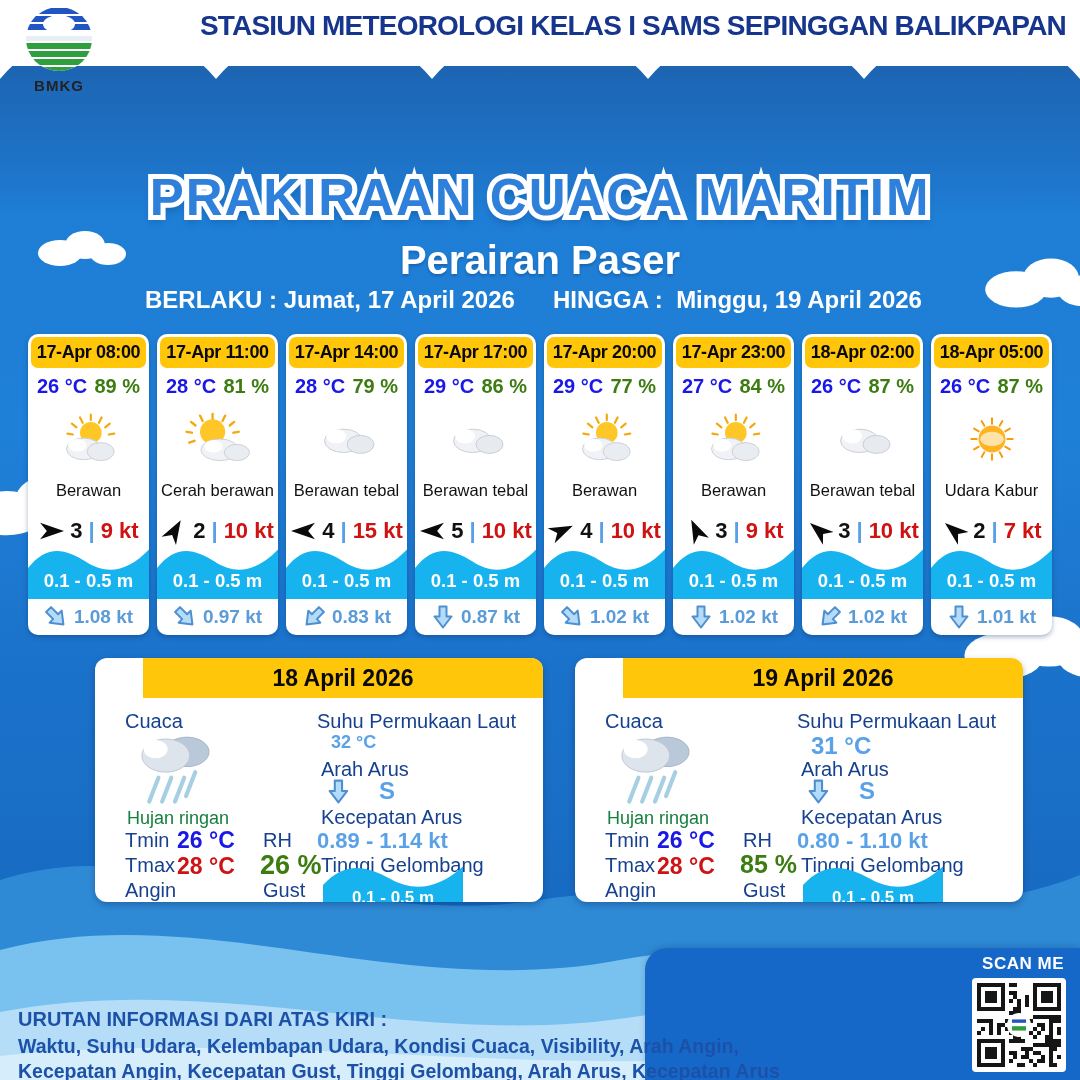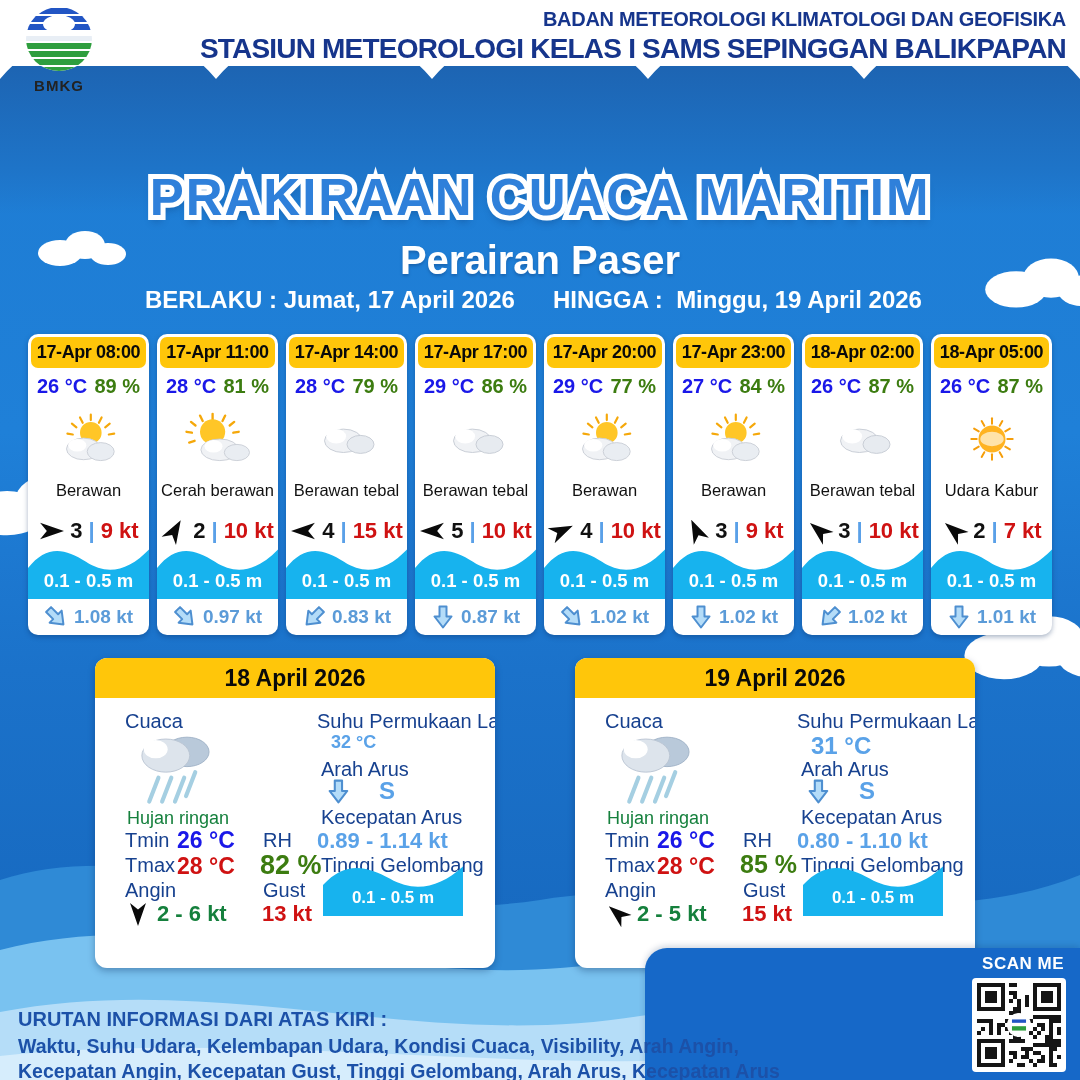--- a/index.html
+++ b/index.html
@@ -47,22 +47,22 @@
   .wspd{font-size:22px;font-weight:bold;color:#cf1212;white-space:nowrap;}
   .hwave{position:absolute;left:0;bottom:36px;width:100%;height:62px;}
   .hwave svg{position:absolute;left:0;top:0;width:100%;height:100%;}
   .hwave-text{position:absolute;left:0;bottom:7px;width:100%;text-align:center;color:#fff;
               font-size:18.5px;font-weight:bold;z-index:2;}
   .hcur{position:absolute;left:0;bottom:5px;width:100%;display:flex;align-items:center;justify-content:center;gap:6px;}
   .cur{display:inline-flex;width:24px;height:26px;}
   .cur svg{width:24px;height:26px;}
   .cspd{font-size:19px;font-weight:bold;color:#5b9bd8;white-space:nowrap;}
   
-  .dcard{position:absolute;top:658px;width:400px;height:310px;background:#fff;border-radius:12px;
-         overflow:hidden;box-shadow:0 3px 7px rgba(10,40,90,.35);z-index:6;}
+  .dcard{position:absolute;top:658px;width:400px;height:244px;background:#fff;border-radius:12px;
+         overflow:hidden;box-shadow:0 3px 7px rgba(10,40,90,.35);z-index:6;padding-left:48px;}
   .dcard-left{left:95px;} .dcard-right{left:575px;}
   .dhead{height:40px;background:#ffc60a;display:flex;align-items:center;justify-content:center;
          font-size:23px;font-weight:bold;color:#0a0a0a;}
   .dlabel{position:absolute;font-size:20px;color:#17418f;white-space:nowrap;}
   .dval{position:absolute;font-weight:bold;white-space:nowrap;}
   .blue{color:#1a18e8;} .red{color:#cf1212;} .green{color:#3c7c10;} .lblue{color:#5aa2e8;} .black{color:#15803d;}
   .dwave{position:absolute;left:228px;top:196px;width:140px;height:62px;}
   .dwave svg{position:absolute;left:0;top:0;width:100%;height:100%;}
   .dwave-text{position:absolute;left:0;bottom:8px;width:100%;text-align:center;color:#fff;font-size:17px;font-weight:bold;z-index:2;}
   .darrow{position:absolute;display:inline-flex;}
@@ -138,21 +138,20 @@
         <rect x="0" y="30" width="74" height="5" fill="#e8eef5"></rect>
         <rect x="0" y="37" width="74" height="6" fill="#2e9e3e"></rect>
         <rect x="0" y="45" width="74" height="6" fill="#2e9e3e"></rect>
         <rect x="0" y="53" width="74" height="6" fill="#2e9e3e"></rect>
         <rect x="0" y="61" width="74" height="5" fill="#2e9e3e"></rect>
       </g>
     </svg>
     <div class="logo-label">BMKG</div>
   </div>
   <div class="agency">
-    <div class="agency-l1">BADAN METEOROLOGI KLIMATOLOGI DAN GEOFISIKA</div>
     <div class="agency-l2">STASIUN METEOROLOGI KELAS I SAMS SEPINGGAN BALIKPAPAN</div>
   </div>
 
   <div class="title-wrap">
     <span class="title-layer title-outline">PRAKIRAAN CUACA MARITIM</span>
     <span class="title-layer title-fill">PRAKIRAAN CUACA MARITIM</span>
   </div>
   <div class="subtitle">Perairan Paser</div>
   <div class="validity">
     <span class="grp v-berlaku"><span>BERLAKU :</span> <span>Jumat, 17 April 2026</span></span>
@@ -551,21 +550,21 @@
     <div class="dlabel" style="left:30px;top:196px;">Tmax</div>
     <div class="dval red" style="left:82px;top:195px;font-size:23px;">28 °C</div>
     <div class="dlabel" style="left:30px;top:221px;">Angin</div>
     <div class="darrow" style="left:30px;top:246px;width:26px;height:20px;transform:rotate(90deg)">
           <svg viewBox="0 0 26 18">
             <path d="M25,9 L2,1 L8.5,9 L2,17 Z" fill="#0a0a0a"></path>
           </svg>
         </div>
     <div class="dval black" style="left:62px;top:243px;font-size:22px;">2 - 6 kt</div>
     <div class="dlabel" style="left:168px;top:171px;">RH</div>
-    <div class="dval green" style="left:165px;top:192px;font-size:27px;">82 %</div>
+    <div class="dval green" style="left:165px;top:192px;font-size:27px;">26 %</div>
     <div class="dlabel" style="left:168px;top:221px;">Gust</div>
     <div class="dval red" style="left:167px;top:243px;font-size:22px;">13 kt</div>
     <div class="dlabel" style="left:222px;top:52px;">Suhu Permukaan Laut</div>
     <div class="dval lblue" style="left:236px;top:74px;font-size:18px;">32 °C</div>
     <div class="dlabel" style="left:226px;top:100px;">Arah Arus</div>
     <div class="darrow" style="left:232px;top:120px;width:24px;height:27px;">
           <svg viewBox="0 0 22 26">
             <path d="M7.5,2.5 H14.5 V12.5 H19.5 L11,23.5 L2.5,12.5 H7.5 Z" fill="#b4dcf8" stroke="#4e8fd0" stroke-width="2" stroke-linejoin="round"></path>
           </svg>
         </div>

